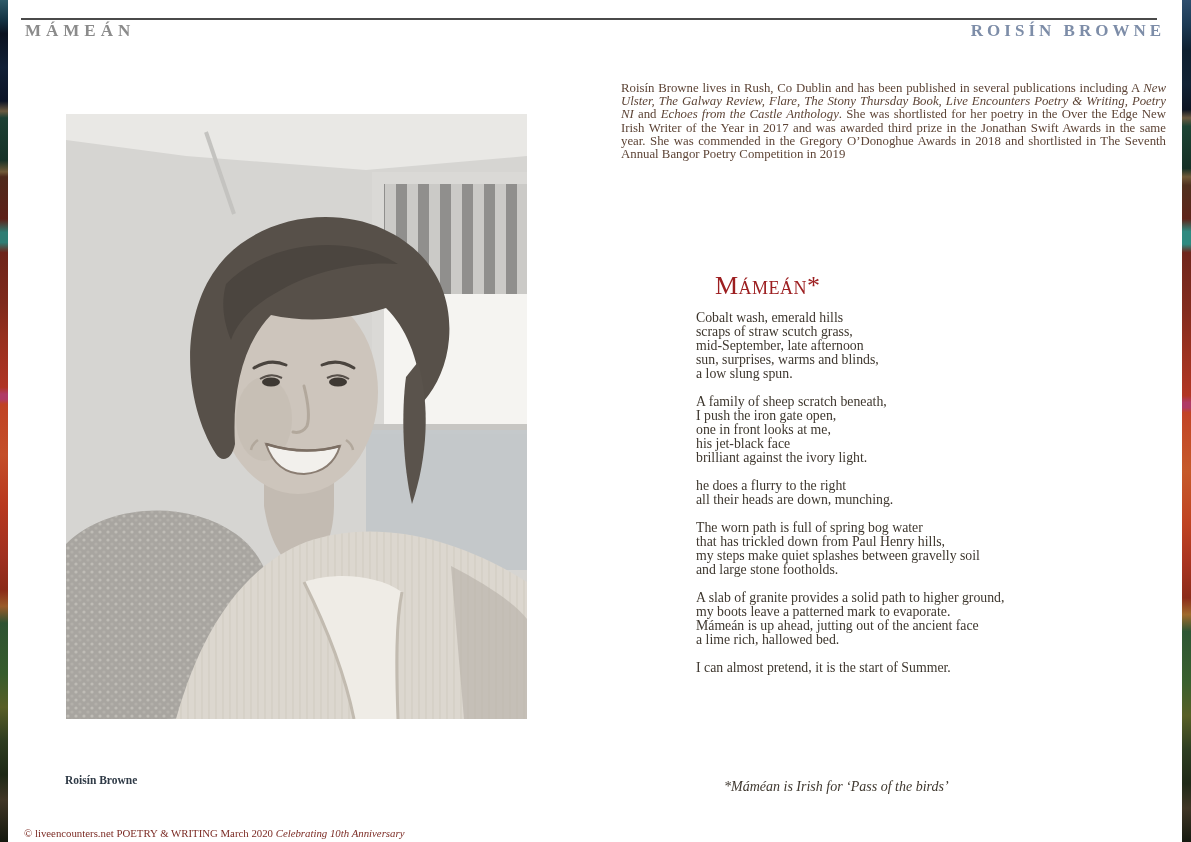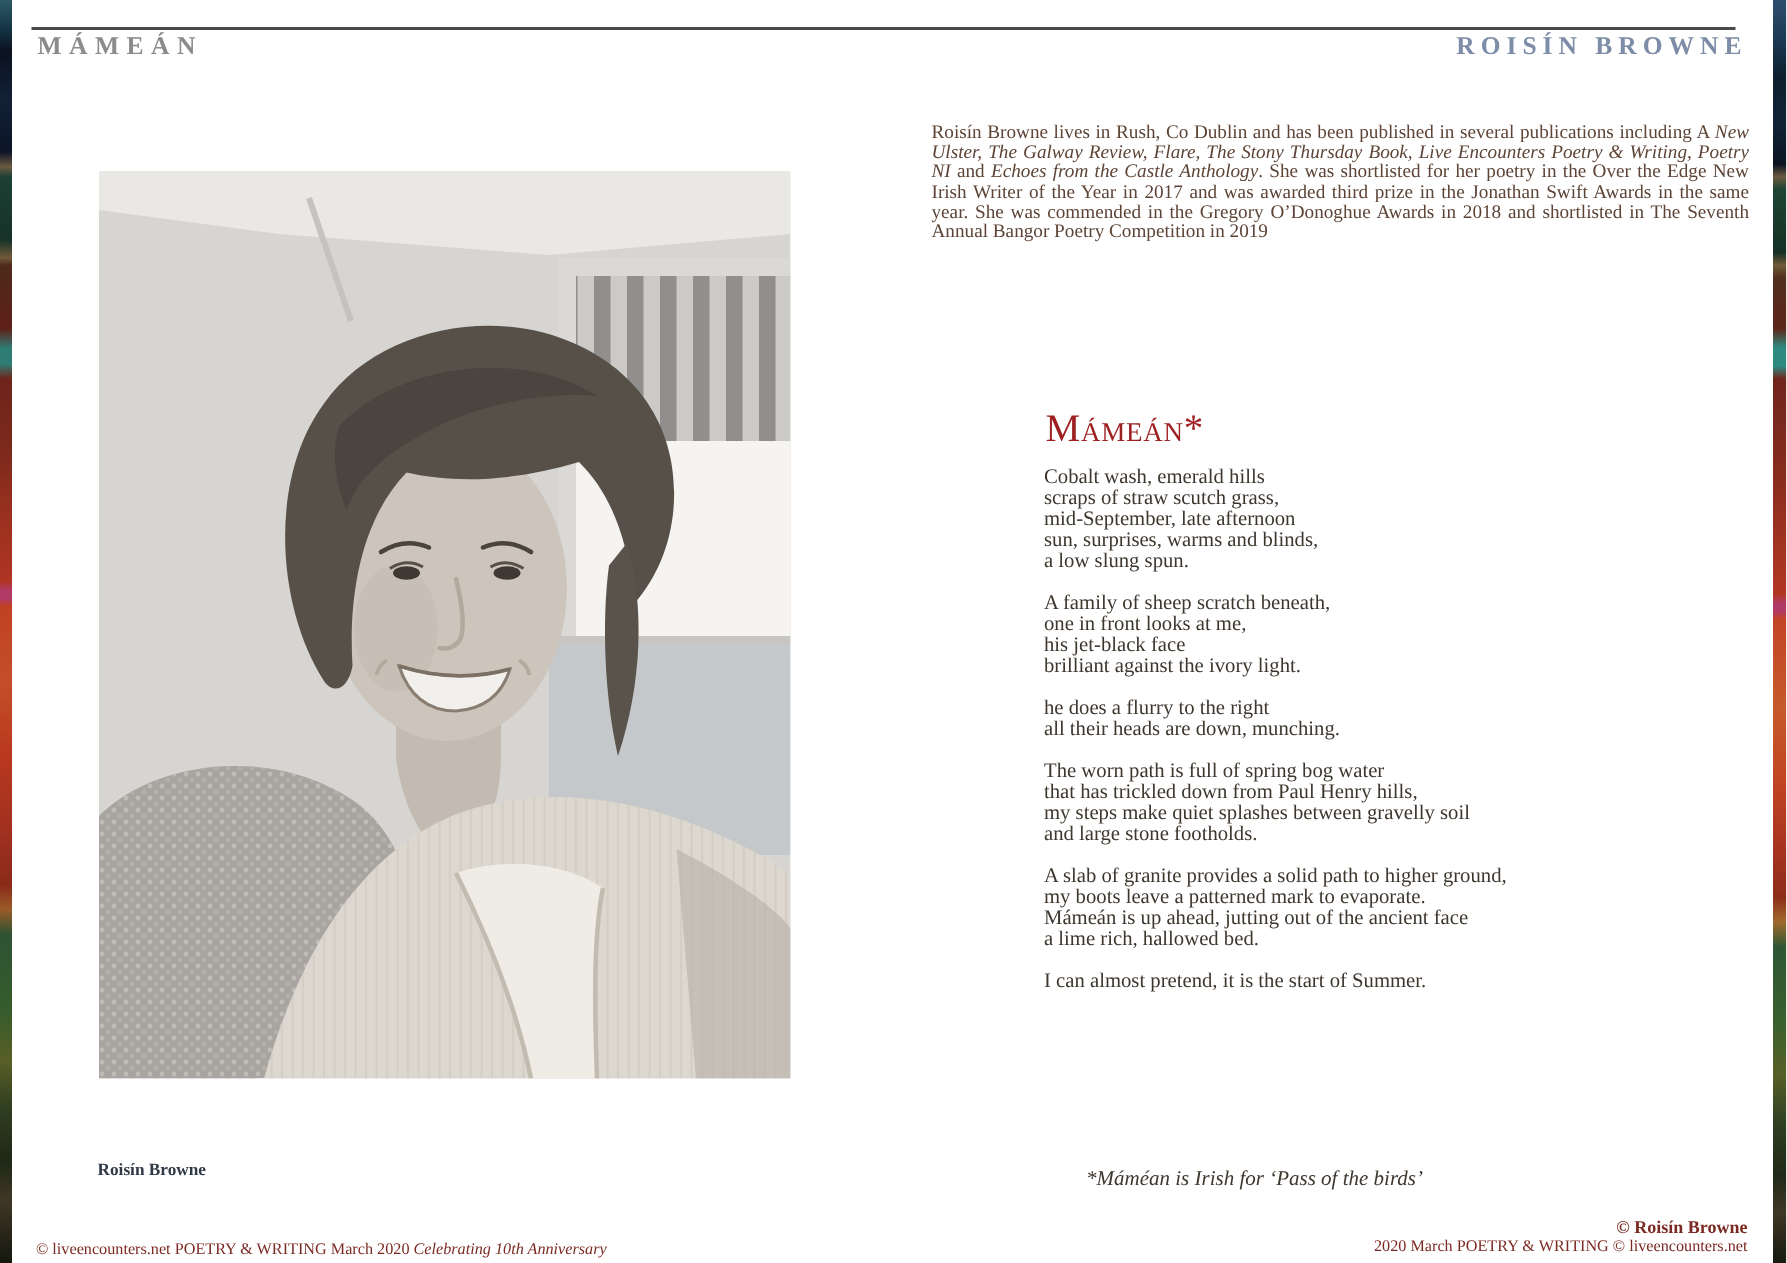--- a/index.html
+++ b/index.html
@@ -35,21 +35,21 @@
     letter-spacing:4px;color:var(--header-right,#7d8da8);white-space:nowrap;}
 
   .bio{position:absolute;left:621px;top:69px;width:545px;font-size:12.8px;line-height:13.3px;
     text-align:justify;color:var(--bio-text,#5d4436);}
 
   .photo{position:absolute;left:66px;top:114px;width:461px;height:605px;}
   .photo svg{display:block;}
   .photo-caption{position:absolute;left:65px;top:774px;font-size:11.5px;font-weight:bold;
     color:var(--caption-text,#2f3a46);}
 
-  .poem-title{position:absolute;left:697px;top:271px;font-size:26px;font-variant:small-caps;
+  .poem-title{position:absolute;left:715px;top:271px;font-size:26px;font-variant:small-caps;
     letter-spacing:0.5px;color:var(--poem-title,#9d1f21);text-align:center;}
   .poem{position:absolute;left:696px;top:311px;font-size:13.8px;line-height:14px;
     color:var(--poem-text,#3e372e);}
   .stanza{margin:0 0 14px 0;}
   .poem-line{white-space:nowrap;}
   .footnote{position:absolute;left:724px;top:779px;font-size:14px;font-style:italic;
     color:var(--poem-text,#3e372e);}
 
   .footer-left{position:absolute;left:24px;top:827px;font-size:10.8px;
     color:var(--footer-maroon,#7b2a23);white-space:nowrap;}
@@ -150,20 +150,21 @@
   <div class="poem">
       <div class="stanza">
         <div class="poem-line">Cobalt wash, emerald hills</div>
         <div class="poem-line">scraps of straw scutch grass,</div>
         <div class="poem-line">mid-September, late afternoon</div>
         <div class="poem-line">sun, surprises, warms and blinds,</div>
         <div class="poem-line">a low slung spun.</div>
       </div>
       <div class="stanza">
         <div class="poem-line">A family of sheep scratch beneath,</div>
+        <div class="poem-line">I push the iron gate open,</div>
         <div class="poem-line">one in front looks at me,</div>
         <div class="poem-line">his jet-black face</div>
         <div class="poem-line">brilliant against the ivory light.</div>
       </div>
       <div class="stanza">
         <div class="poem-line">he does a flurry to the right</div>
         <div class="poem-line">all their heads are down, munching.</div>
       </div>
       <div class="stanza">
         <div class="poem-line">The worn path is full of spring bog water</div>
@@ -177,18 +178,14 @@
         <div class="poem-line">Mámeán is up ahead, jutting out of the ancient face</div>
         <div class="poem-line">a lime rich, hallowed bed.</div>
       </div>
       <div class="stanza">
         <div class="poem-line">I can almost pretend, it is the start of Summer.</div>
       </div>
     </div>
   <div class="footnote">*Máméan is Irish for ‘Pass of the birds’</div>
 
   <div class="footer-left"><span>© liveencounters.net POETRY &amp; WRITING March 2020 </span><span style="font-style: italic;">Celebrating 10th Anniversary</span></div>
-  <div class="footer-right">
-    <div class="l1">© Roisín Browne</div>
-    <div class="l2">2020 March POETRY &amp; WRITING © liveencounters.net</div>
-  </div>
 
 </div>
 
 </body></html>

